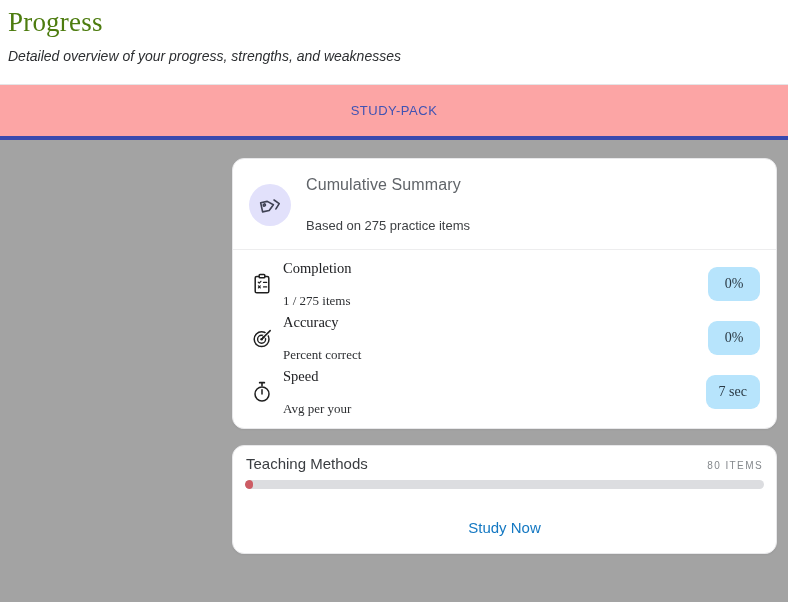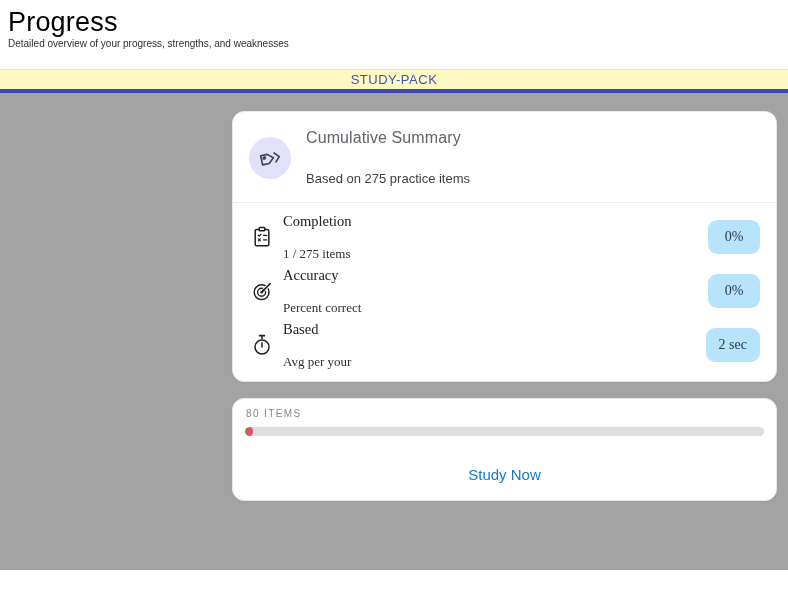--- a/index.html
+++ b/index.html
@@ -11,32 +11,35 @@
     font-family: "Liberation Sans", sans-serif;
     overflow: hidden;
     color: #1f1f1f;
   }
   
   .page-header { padding: 7px 8px 0 8px; }
   .page-title {
     font-size: 27px;
     font-weight: 500;
     letter-spacing: 0.2px;
-    color: #000000;
+    color: #4d7c0f;
     margin: 0;
+    font-family: Liberation Serif, serif;
   }
   .page-subtitle {
-    font-size: 10px;
+    margin-top: 10px;
+    font-size: 14px;
     color: #2c2e31;
+    font-style: italic;
   }
   
   .tab-bar {
     margin-top: 20px;
-    height: 24px;
-    background: #fef9c3;
+    height: 56px;
+    background: #fca5a5;
     border-top: 1px solid #e4e4e6;
     border-bottom: 4px solid #3a49ae;
     display: flex;
     align-items: center;
     justify-content: center;
   }
   .tab-item {
     font-size: 13px;
     letter-spacing: 0.5px;
     color: #4053b3;
@@ -229,33 +232,34 @@
       <div class="metric-row">
         <span class="metric-icon">
           <svg width="24" height="24" viewBox="0 0 24 24" fill="none" stroke="#1f1f1f" stroke-linecap="round">
             <path d="M9.7 2.7 h4.6" stroke-width="1.8"></path>
             <path d="M12 2.9 v2.8" stroke-width="1.6"></path>
             <circle cx="12" cy="14" r="7" stroke-width="1.5"></circle>
             <path d="M12 14 V9.7" stroke-width="1.5"></path>
           </svg>
         </span>
         <div class="metric-texts">
-          <div class="metric-label">Based</div>
+          <div class="metric-label">Speed</div>
           <div class="metric-sublabel">Avg per your</div>
         </div>
-        <div class="metric-badge">2 sec</div>
+        <div class="metric-badge">7 sec</div>
       </div>
 
     </div>
   </div>
 
   <div class="card">
 
     <div class="topic-section">
       <div class="topic-head">
+        <span class="topic-name">Teaching Methods</span>
         <span class="topic-items">80 ITEMS</span>
       </div>
       <div class="topic-bar">
         <div class="topic-bar-fill" style="width: 1.5%;"></div>
       </div>
     </div>
 
     <div class="card-actions">
       <a class="study-now-link">Study Now</a>
     </div>

